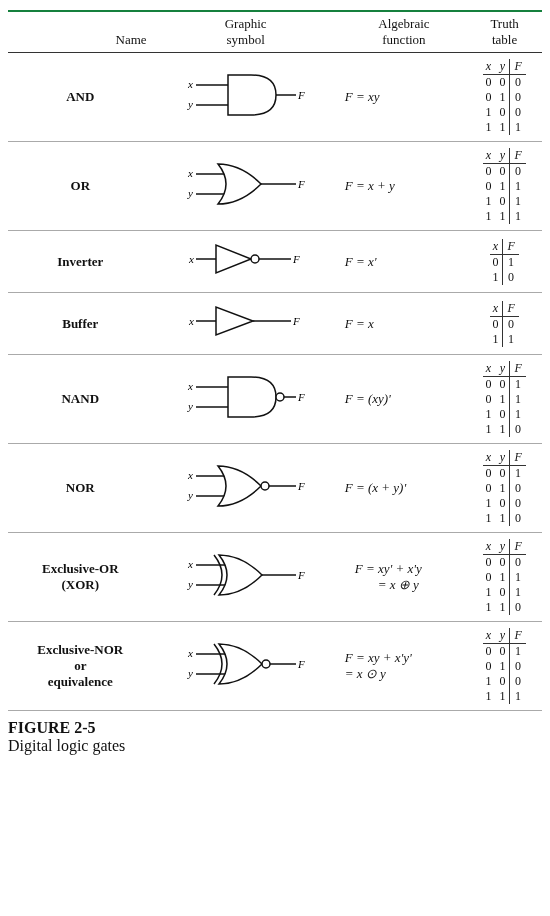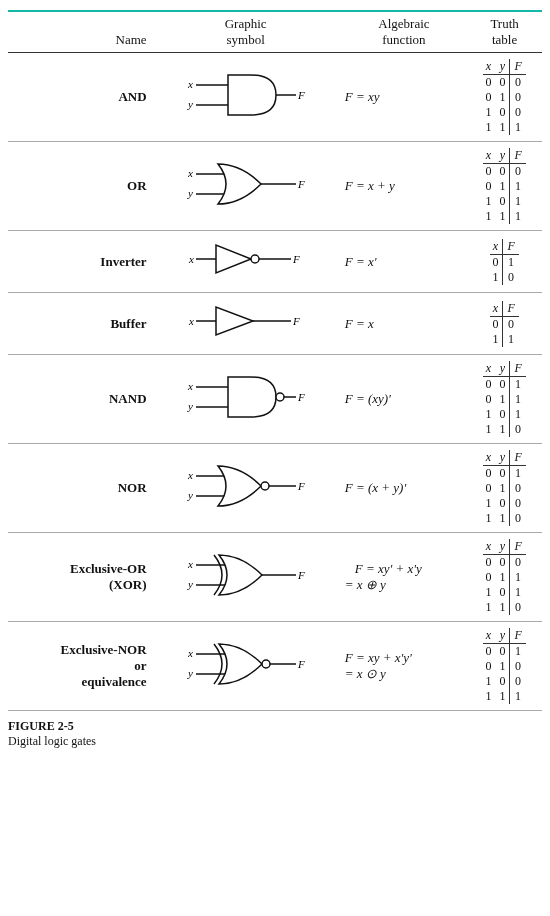--- a/index.html
+++ b/index.html
@@ -10,37 +10,37 @@
       color: #111;
       width: 550px;
       min-height: 916px;
       padding: 10px 8px 10px 8px;
     }
     table.main-table {
       width: 100%;
       border-collapse: collapse;
     }
     table.main-table th {
-      border-top: 2px solid #14b8a6;
+      border-top: 2px solid #15803d;
       border-bottom: 1px solid #333;
       padding: 4px 4px;
       text-align: center;
       font-weight: normal;
       vertical-align: bottom;
     }
     table.main-table th.name-col {
       text-align: right;
     }
     table.main-table td {
       padding: 6px 4px;
       vertical-align: middle;
       border-bottom: 1px solid #aaa;
     }
     table.main-table td.name-col {
-      text-align: right;
+      text-align: center;
       font-style: italic;
       font-weight: bold;
       font-style: normal;
       padding-left: 6px;
     }
     td.symbol-col {
       text-align: center;
     }
     td.func-col {
       font-style: italic;
@@ -85,21 +85,21 @@
       stroke-width: 1.5;
       fill: #fff;
     }
     .gate-circle {
       stroke: #111;
       stroke-width: 1.5;
       fill: #fff;
     }
     .figure-caption {
       margin-top: 8px;
-      font-size: 12px;
+      font-size: 16px;
     }
     .figure-caption strong {
       font-weight: bold;
     }
     .last-row td {
       border-bottom: 2px solid #333;
     }
   </style>
 </head>
 <body>
@@ -383,21 +383,21 @@
       <line x1="10" y1="40" x2="42" y2="40" class="gate-line"></line>
 
       <path d="M28,10 Q44,30 28,50" class="gate-line"></path>
 
       <path d="M33,10 Q49,30 33,50 Q56,50 76,30 Q56,10 33,10 Z" class="gate-fill"></path>
       <line x1="76" y1="30" x2="110" y2="30" class="gate-line"></line>
       <text x="2" y="23" font-size="11" font-style="italic" font-family="Times New Roman,serif">x</text>
       <text x="2" y="43" font-size="11" font-style="italic" font-family="Times New Roman,serif">y</text>
       <text x="112" y="34" font-size="11" font-style="italic" font-family="Times New Roman,serif">F</text>
     </svg></td>
-        <td class="func-col"><span style="font-style:italic; white-space:nowrap;margin-left:10px;">F = xy' + x'y</span><br><span style="font-style:italic; white-space:nowrap;">= x ⊕ y</span></td>
+        <td class="func-col"><span style="font-style:italic; white-space:nowrap;margin-left:10px;">F = xy' + x'y</span><br><span style="font-style:italic; white-space:nowrap;margin-left:33px;">= x ⊕ y</span></td>
         <td class="truth-col">
           <table class="tt">
             <thead>
               <tr>
                 <th><i>x</i></th>
                 <th><i>y</i></th>
                 <th class="f-col"><i>F</i></th>
               </tr>
             </thead>
             <tbody>

